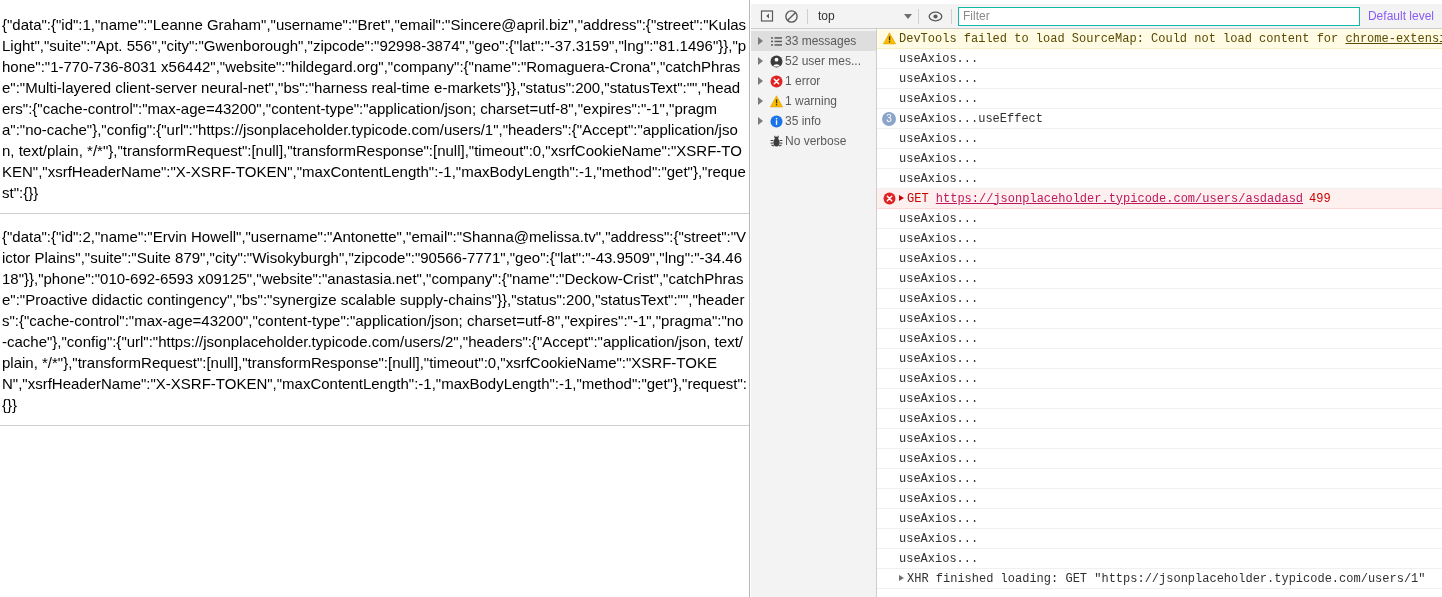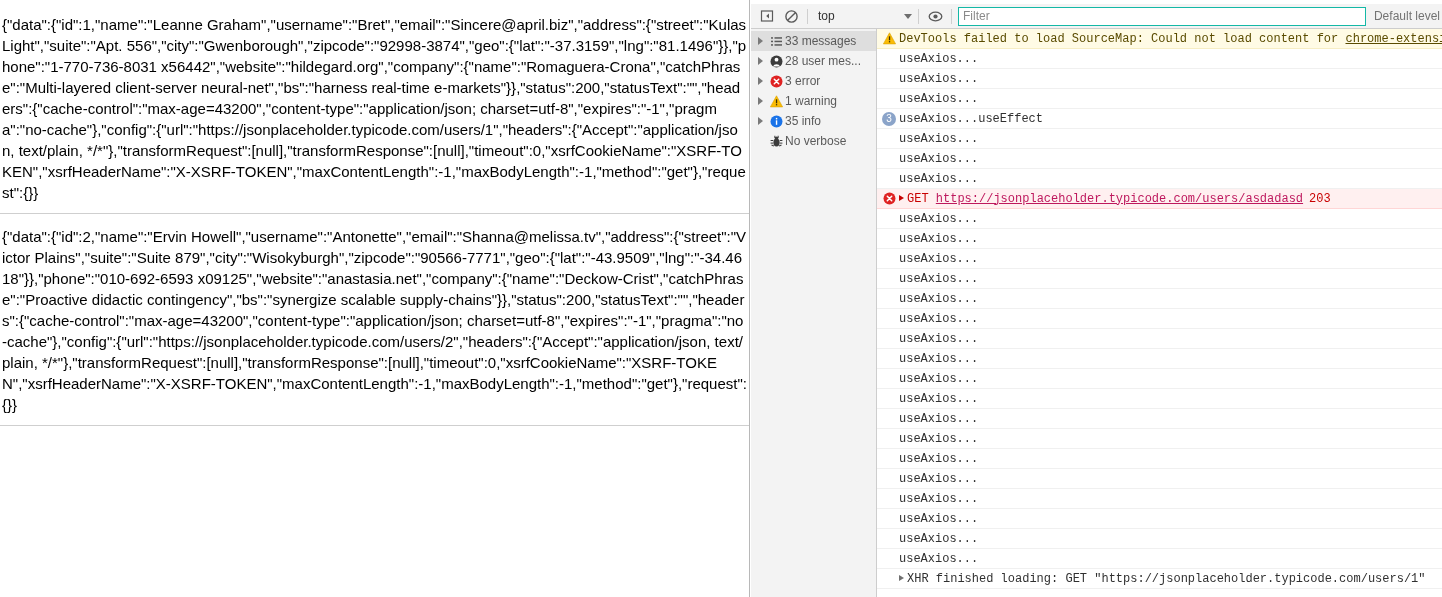--- a/index.html
+++ b/index.html
@@ -116,22 +116,22 @@
     font-size: 12px;
     color: #333;
     padding: 0 4px;
     box-sizing: border-box;
     outline: none;
   }
   #filter-input::placeholder { color: #8a8a8a; }
   .tb-level {
     font-family: "Liberation Sans", sans-serif;
     font-size: 12px;
-    color: #737373;
-    padding: 0 2px 0 6px;
+    color: #8b5cf6;
+    padding: 0 8px 0 6px;
     white-space: nowrap;
     flex: 0 0 auto;
   }
 
   
   #console-body {
     display: flex;
     height: 572px;
     box-sizing: border-box;
   }
@@ -306,33 +306,33 @@
           <span class="side-tri">
             <i></i>
           </span>
           <span class="side-ico">
             <svg width="13" height="13" viewBox="0 0 13 13">
               <circle cx="6.5" cy="6.5" r="6" fill="#3c3c3c"></circle>
               <circle cx="6.5" cy="4.7" r="1.9" fill="#fff"></circle>
               <path d="M2.9 11.6a3.9 3.9 0 0 1 7.2 0z" fill="#fff"></path>
             </svg>
           </span>
-          <span class="side-label">28 user mes...</span>
+          <span class="side-label">52 user mes...</span>
         </div>
         <div class="side-row">
           <span class="side-tri">
             <i></i>
           </span>
           <span class="side-ico">
             <svg width="13" height="13" viewBox="0 0 13 13">
               <circle cx="6.5" cy="6.5" r="6" fill="#df2222"></circle>
               <path d="M4.3 4.3 L8.7 8.7 M8.7 4.3 L4.3 8.7" stroke="#fff" stroke-width="1.5" stroke-linecap="round"></path>
             </svg>
           </span>
-          <span class="side-label">3 error</span>
+          <span class="side-label">1 error</span>
         </div>
         <div class="side-row">
           <span class="side-tri">
             <i></i>
           </span>
           <span class="side-ico">
             <svg width="13" height="13" viewBox="0 0 13 13">
               <path d="M6.5 0.8 L12.6 11.9 L0.4 11.9 Z" fill="#fbbc04" stroke="#d9a100" stroke-width="0.6"></path>
               <rect x="5.9" y="4.3" width="1.3" height="4" fill="#3c3000"></rect>
               <rect x="5.9" y="9.1" width="1.3" height="1.3" fill="#3c3000"></rect>
@@ -415,21 +415,21 @@
           <span class="log-gutter"></span>
           <span class="log-text"><span>useAxios...</span></span>
         </div>
         <div class="log-row error">
           <span class="log-gutter">
             <svg width="13" height="13" viewBox="0 0 13 13">
               <circle cx="6.5" cy="6.5" r="6" fill="#df2222"></circle>
               <path d="M4.3 4.3 L8.7 8.7 M8.7 4.3 L4.3 8.7" stroke="#fff" stroke-width="1.5" stroke-linecap="round"></path>
             </svg>
           </span>
-          <span class="log-text"><span class="disc-tri"></span><span class="err-method">GET </span><span class="log-link">https://jsonplaceholder.typicode.com/users/asdadasd</span><span class="err-status">203</span></span>
+          <span class="log-text"><span class="disc-tri"></span><span class="err-method">GET </span><span class="log-link">https://jsonplaceholder.typicode.com/users/asdadasd</span><span class="err-status">499</span></span>
         </div>
         <div class="log-row log">
           <span class="log-gutter"></span>
           <span class="log-text"><span>useAxios...</span></span>
         </div>
         <div class="log-row log">
           <span class="log-gutter"></span>
           <span class="log-text"><span>useAxios...</span></span>
         </div>
         <div class="log-row log">

